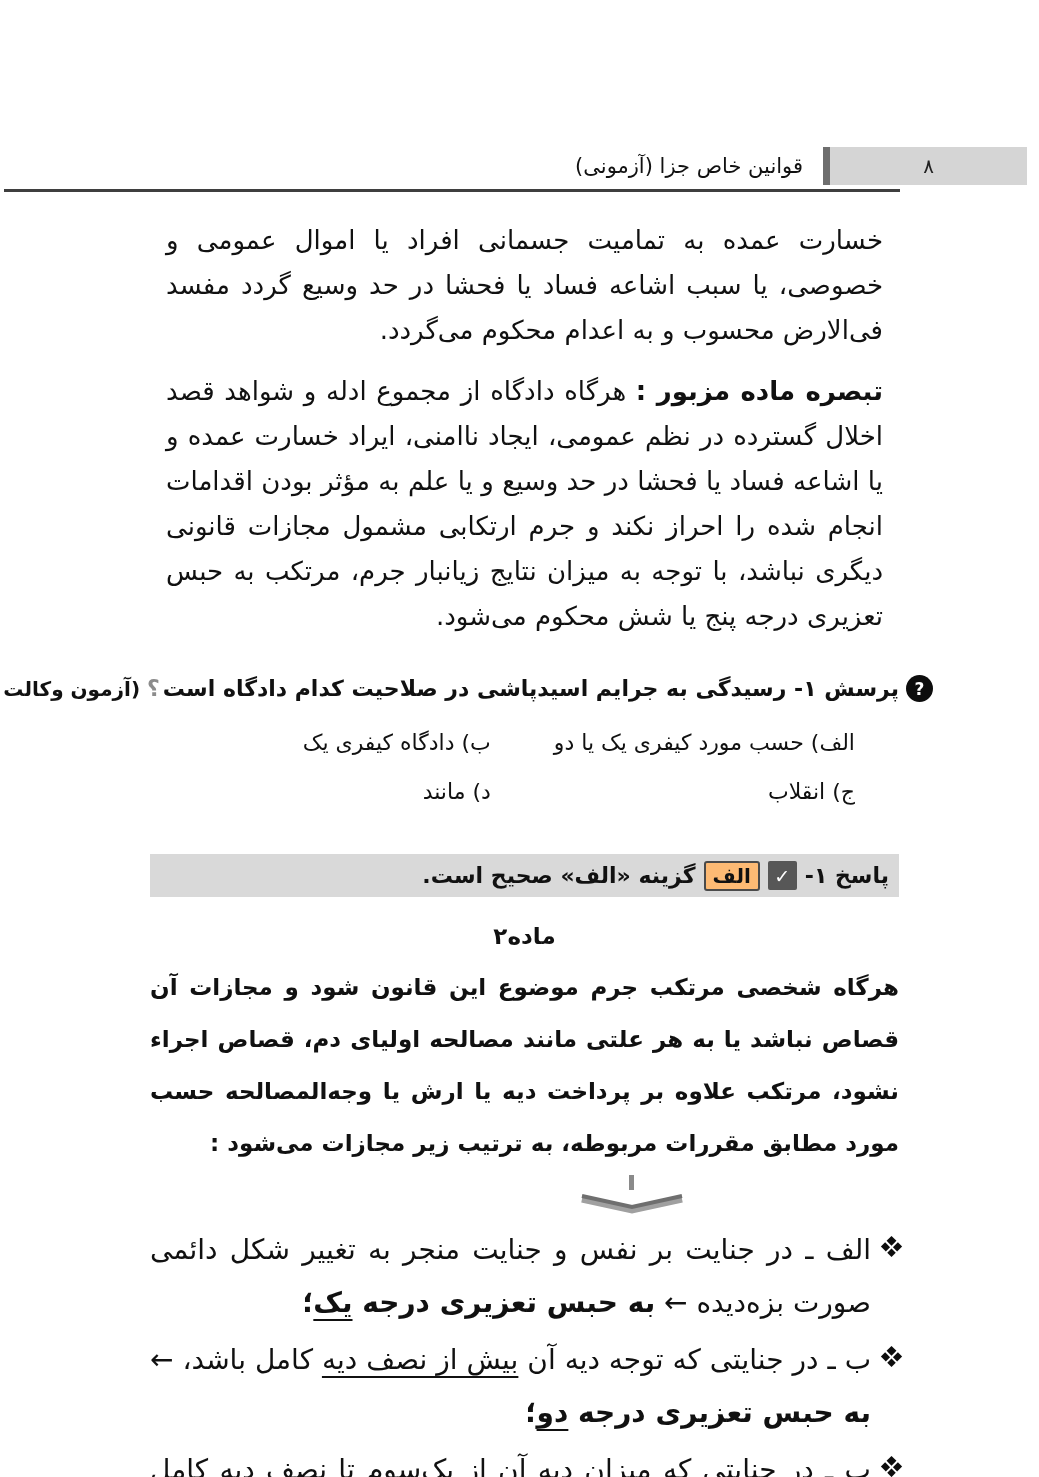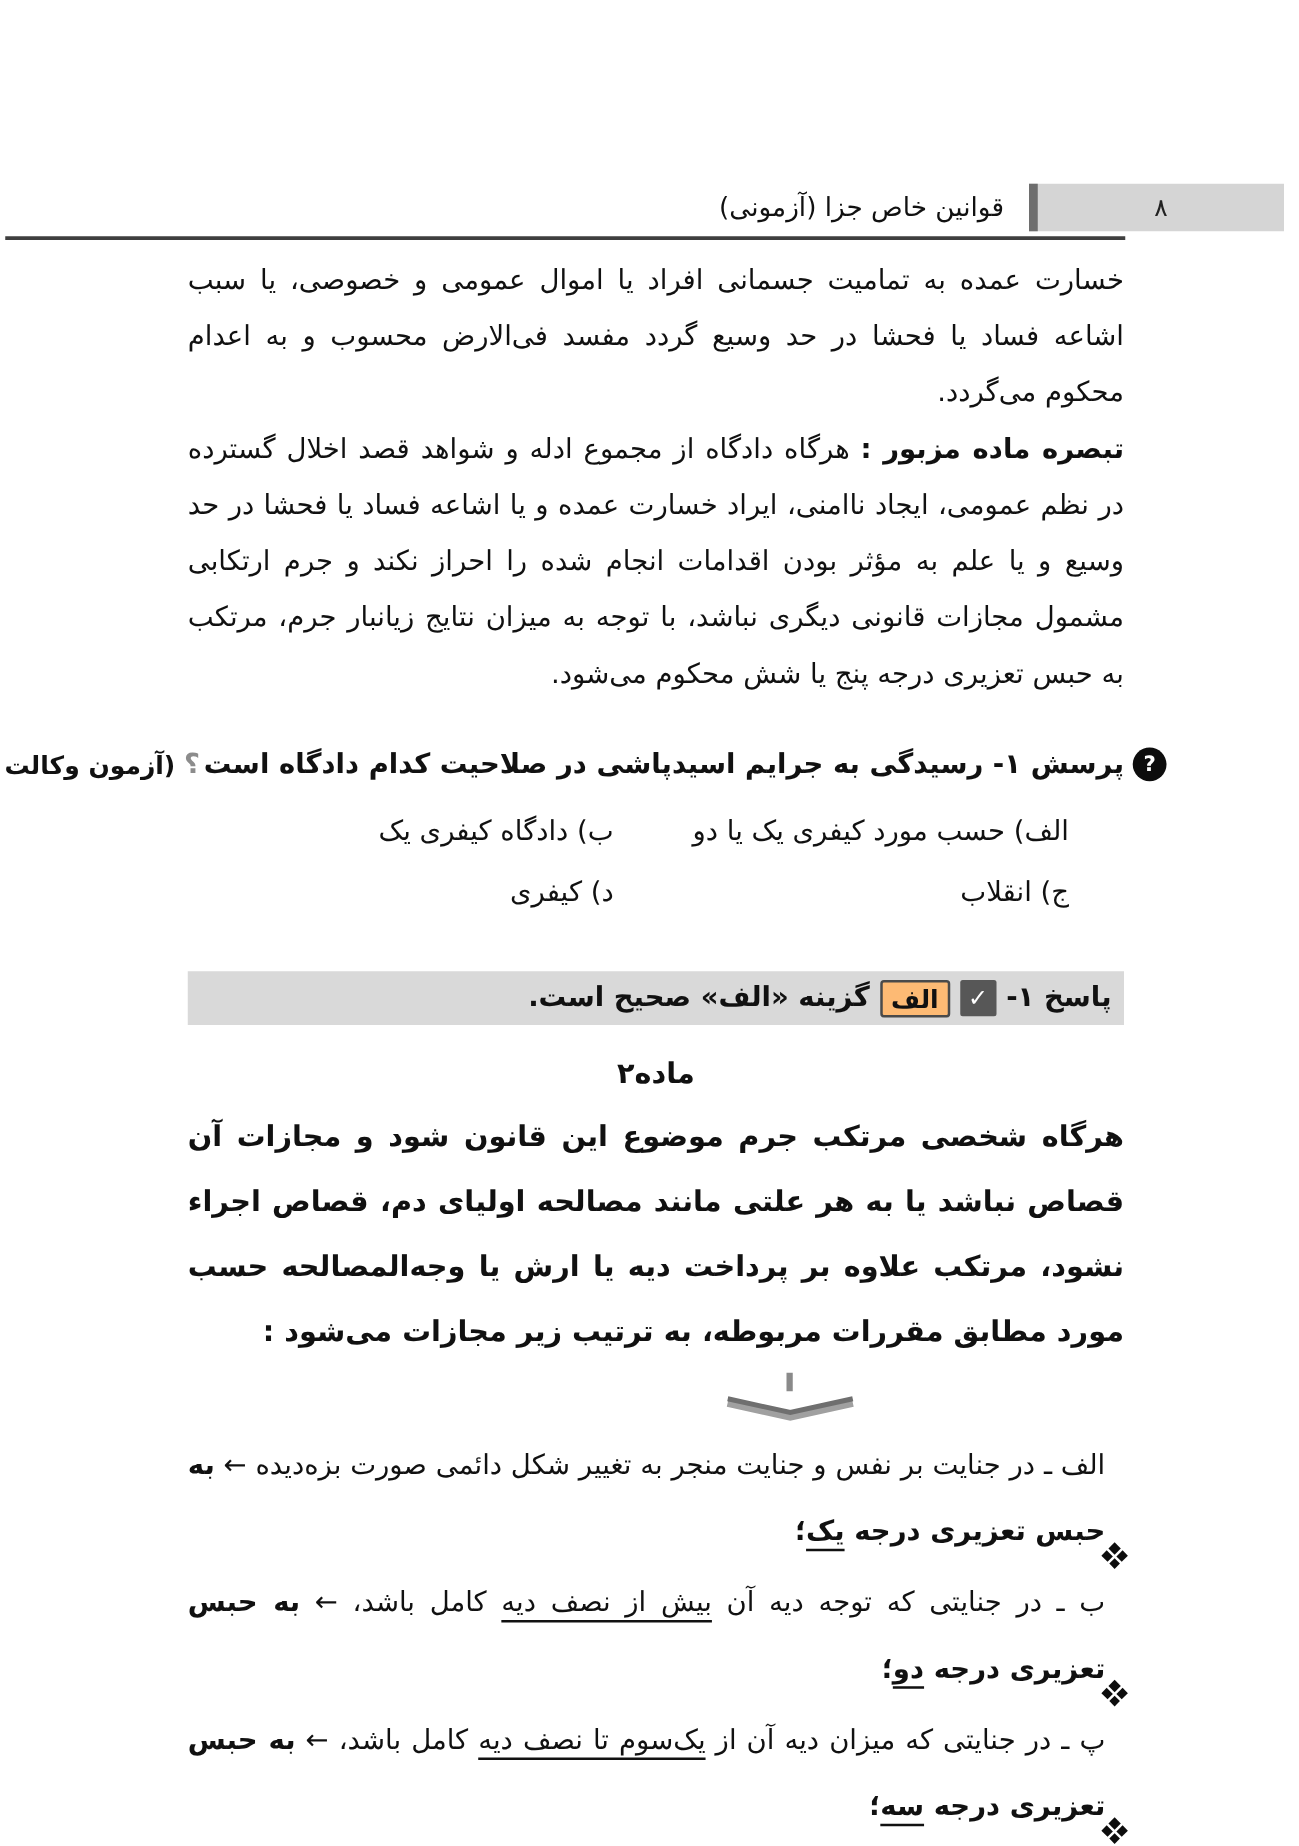--- a/index.html
+++ b/index.html
@@ -12,21 +12,21 @@
   .header-box{
     position:absolute;top:147px;right:12px;width:204px;height:38px;
     background:#d5d5d5;border-left:7px solid #6e6e6e;box-sizing:border-box;
     display:flex;align-items:center;justify-content:center;
   }
   .page-number{font-size:20px;color:#222;}
   .header-title{position:absolute;top:154px;right:236px;font-size:21px;color:#111;white-space:nowrap;}
   .header-rule{position:absolute;top:189px;left:4px;right:139px;height:3px;background:#3f3f3f;}
   
   .content{position:absolute;top:202px;right:140px;left:150px;}
-  .para{font-size:22px;line-height:45px;text-align:justify;margin:0;}
+  .para{font-size:26px;line-height:45px;text-align:justify;margin:16px;}
   .lead-bold{font-weight:bold;}
   
   .question{margin-top:36px;}
   .q-line{display:flex;align-items:center;gap:7px;margin-left:0;margin-right:-34px;
           font-weight:bold;font-size:22px;white-space:nowrap;}
   .q-icon{flex:0 0 auto;width:27px;height:27px;border-radius:50%;background:#0d0d0d;color:#fff;
           display:inline-flex;align-items:center;justify-content:center;
           font-size:17px;font-weight:bold;}
   .q-qmark{color:#8c8c8c;margin-right:-4px;}
   .q-tag{font-size:20px;letter-spacing:-0.5px;}
@@ -41,21 +41,21 @@
   .choice-box{flex:0 0 auto;background:#fdba74;border:2px solid #4a4a4a;border-radius:3px;
               padding:0 7px;height:26px;line-height:26px;font-size:20px;font-weight:bold;}
   
   .article-heading{font-size:23px;font-weight:bold;margin:26px 0 12px;text-align:center;}
   .bold-para{font-weight:bold;font-size:23px;line-height:52px;text-align:justify;margin:0;}
   
   .marker-wrap{text-align:center;margin:6px 0 0;}
   .marker-inner{display:inline-block;transform:translateX(107px);}
   
   .law-list{list-style:none;margin:4px 0 0;padding:0;}
-  .law-list li{display:flex;font-size:22px;line-height:53px;margin-bottom:4px;align-items:flex-end;}
+  .law-list li{display:flex;gap:13px;font-size:28px;line-height:53px;margin-bottom:4px;}
   .bullet-icon{flex:0 0 auto;width:15px;height:15px;margin-top:16px;transform:rotate(45deg);
                display:grid;grid-template-columns:1fr 1fr;grid-template-rows:1fr 1fr;gap:2px;}
   .bullet-icon i{background:#0d0d0d;display:block;}
   .li-text{flex:1;text-align:justify;}
   .b{font-weight:bold;}
   .u{text-decoration:underline;text-underline-offset:7px;text-decoration-thickness:2px;}
   .bu{font-weight:bold;text-decoration:underline;text-underline-offset:7px;text-decoration-thickness:2px;}
 </style>
 </head>
 <body>
@@ -77,21 +77,21 @@
       <div class="q-line">
         <span class="q-icon">?</span>
         <span class="q-text">پرسش ۱- رسیدگی به جرایم اسیدپاشی در صلاحیت کدام دادگاه است</span>
         <span class="q-qmark">؟</span>
         <span class="q-tag">(آزمون وکالت ۱۳۸۸)</span>
       </div>
       <div class="options">
         <div class="option opt-indent">الف) حسب مورد کیفری یک یا دو</div>
         <div class="option">ب) دادگاه کیفری یک</div>
         <div class="option opt-indent">ج) انقلاب</div>
-        <div class="option">د) کیفری</div>
+        <div class="option">د) مانند</div>
       </div>
     </section>
 
     <div class="answer-bar">
       <span>پاسخ ۱-</span>
       <span class="check-box">✓</span>
       <span class="choice-box">الف</span>
       <span>گزینه «الف» صحیح است.</span>
     </div>
 

